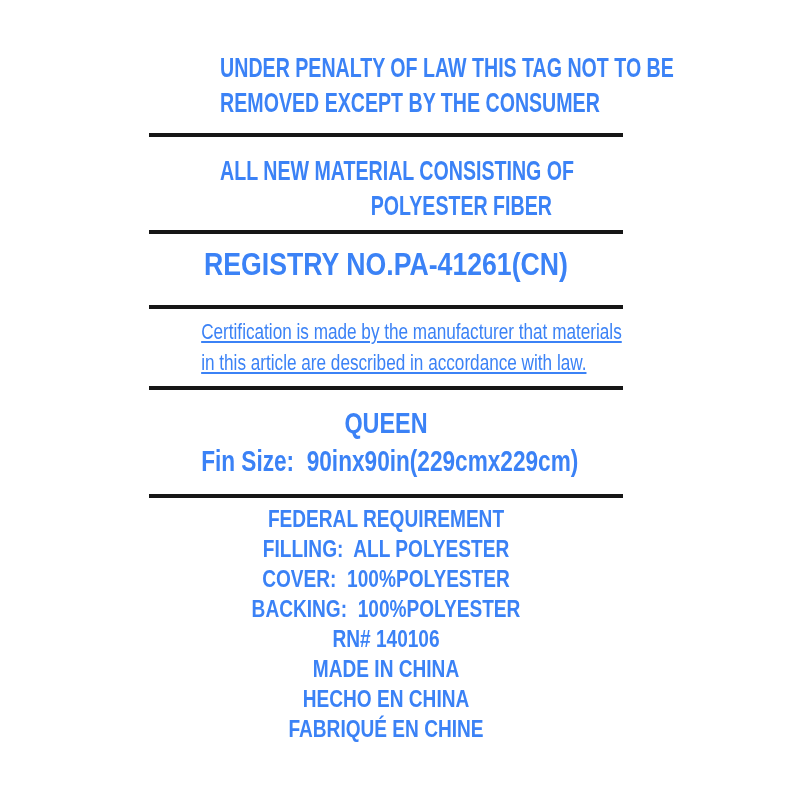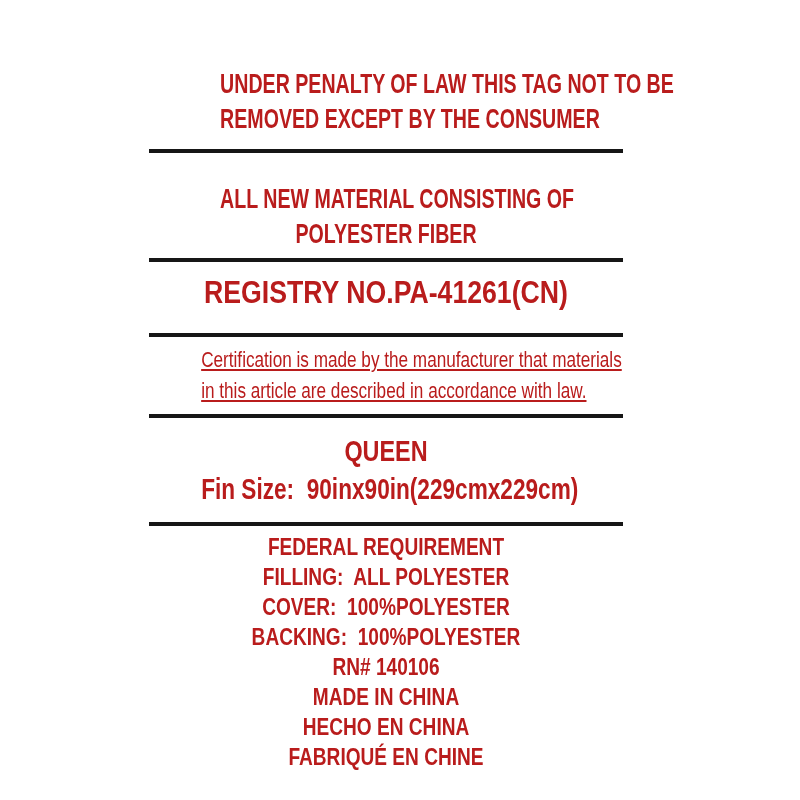--- a/index.html
+++ b/index.html
@@ -7,23 +7,23 @@
     padding: 0;
     width: 800px;
     height: 800px;
     overflow: hidden;
     background: #ffffff;
     font-family: "Liberation Sans", sans-serif;
   }
   .label {
     position: absolute;
     left: 149px;
-    top: 16px;
+    top: 0;
     width: 474px;
-    color: #b91c1c;
+    color: #3b82f6;
     text-align: center;
   }
   .line {
     white-space: pre;
     transform-origin: 50% 50%;
   }
   
   .big .line {
     font-size: 28px;
     line-height: 35px;
@@ -31,21 +31,21 @@
     transform: scaleX(0.70);
   }
   .sec-penalty { padding-top: 50px; }
   .rule {
     height: 0;
     border: 0;
     border-top: 4px solid #161616;
     margin: 0;
   }
   .rule-1 { margin-top: 13px; }
-  .sec-material { margin-top: 28px; }
+  .sec-material { margin-top: 16px; text-align: right; }
   .rule-2 { margin-top: 7px; }
   .line-registry {
     margin-top: 11px;
     font-size: 31px;
     line-height: 40px;
     font-weight: 700;
     transform: scaleX(0.86);
   }
   .rule-3 { margin-top: 20px; }
   .sec-cert { margin-top: 7px; text-decoration: underline; }

